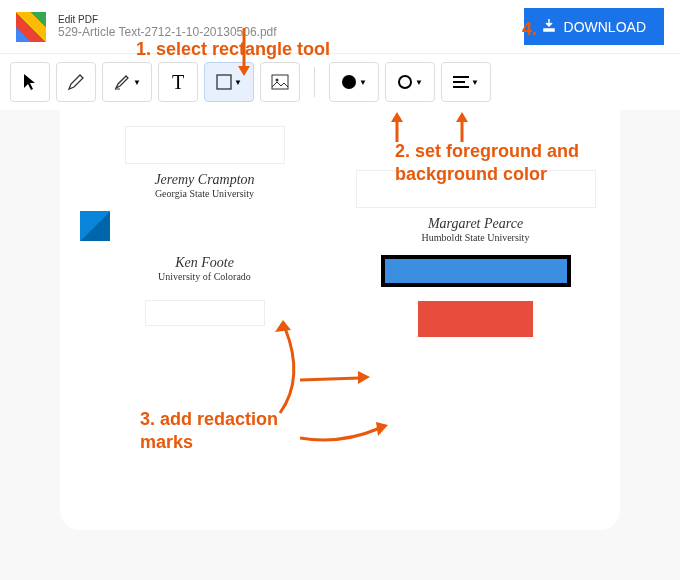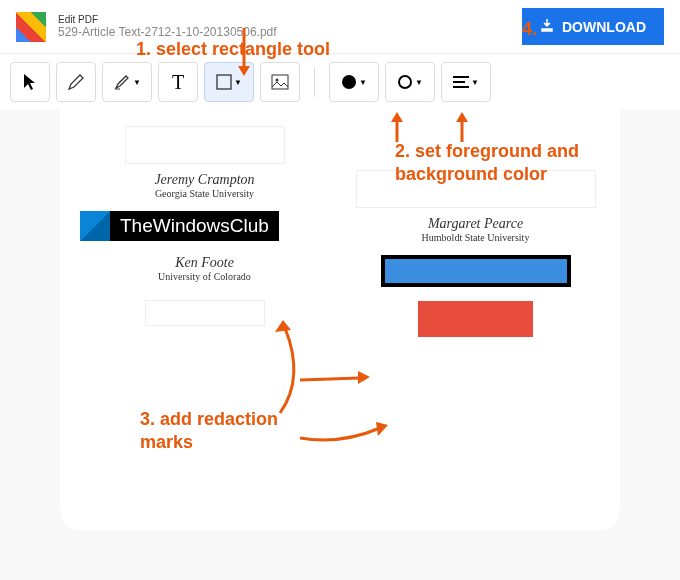--- a/index.html
+++ b/index.html
@@ -2,21 +2,21 @@
 <html><head>
   <meta charset="utf-8">
   <style>
     * { margin: 0; padding: 0; box-sizing: border-box; }
     body { font-family: Arial, sans-serif; background: #f8f8f8; width: 680px; height: 580px; overflow: hidden; position: relative; }
     .header { display: flex; align-items: center; padding: 8px 16px; background: #fff; }
     .logo { width: 30px; height: 30px; background: linear-gradient(45deg, #4285f4 25%, #ea4335 25% 50%, #fbbc05 50% 75%, #34a853 75%); margin-right: 12px; }
     .header-text { flex: 1; }
     .title { font-size: 10px; color: #333; }
     .filename { font-size: 12px; color: #888; }
-    .download-btn { background: #1a73e8; color: #fff; padding: 10px 18px; font-weight: bold; font-size: 14px; border: none; display: flex; align-items: center; gap: 8px; cursor: pointer; }
+    .download-btn { background: #1a73e8; color: #fff; padding: 10px 18px; font-weight: normal; font-size: 14px; border: none; display: flex; align-items: center; gap: 8px; cursor: pointer; }
     .toolbar { display: flex; align-items: center; padding: 8px 10px; gap: 6px; background: #fff; border-top: 1px solid #eee; }
     .tool { width: 40px; height: 40px; border: 1px solid #ddd; border-radius: 4px; display: flex; align-items: center; justify-content: center; font-size: 18px; background: #fff; cursor: pointer; position: relative; }
     .tool.wide { width: 50px; }
     .tool.active { background: #e8f0fe; border-color: #c0d5f5; }
     .dropdown-caret { font-size: 8px; margin-left: 2px; }
     .divider { width: 1px; height: 30px; background: #ddd; margin: 0 8px; }
     .page-area { padding: 0 60px; }
     .page { background: #fff; border-radius: 0 0 20px 20px; min-height: 420px; padding: 10px 20px 30px; position: relative; }
     .columns { display: flex; gap: 22px; }
     .col { flex: 1; text-align: center; }
@@ -111,21 +111,20 @@
 
 <div class="page-area">
   <div class="page">
     <div class="columns">
       <div class="col">
         <div class="redact white" style="width:160px; height:38px;"></div>
         <div class="author-name">Jeremy Crampton</div>
         <div class="author-uni">Georgia State University</div>
         <div class="twc-badge">
           <div class="twc-icon"></div>
-          <div class="twc-text">TheWindowsClub</div>
         </div>
         <div class="author-name">Ken Foote</div>
         <div class="author-uni">University of Colorado</div>
         <div style="position:relative; height:30px;">
           <div class="redact white" style="width:120px; height:26px; position:absolute; left:50%; transform:translateX(-50%);"></div>
         </div>
       </div>
       <div class="col">
         <div class="redact white" style="width:240px; height:38px; margin-top:50px;"></div>
         <div class="author-name">Margaret Pearce</div>

